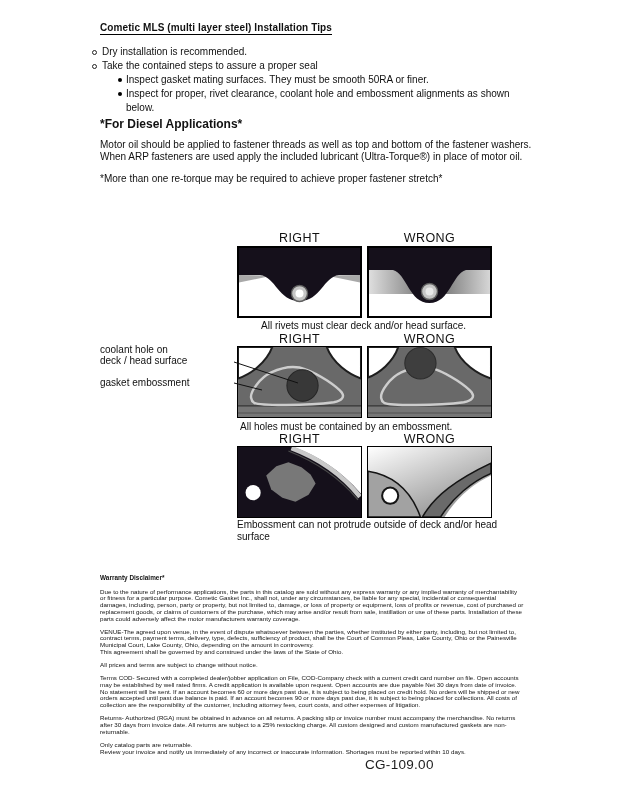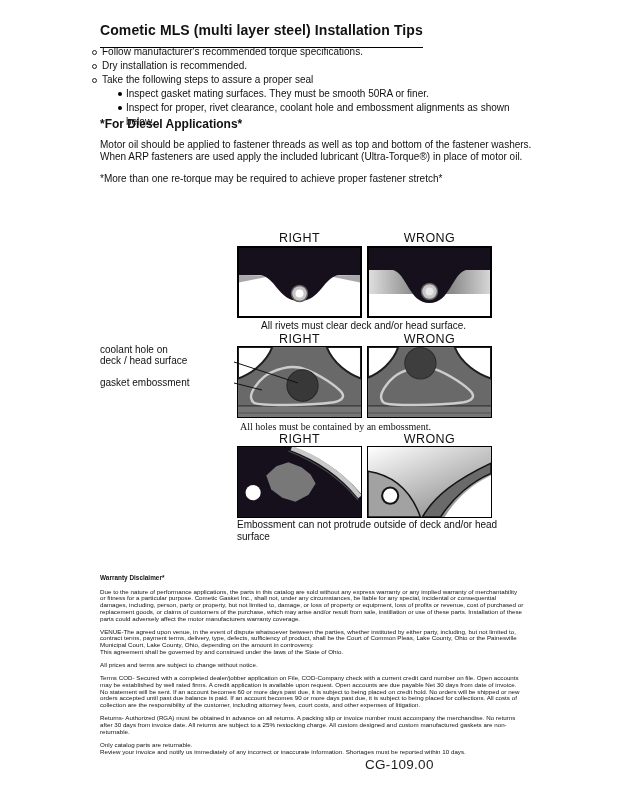--- a/index.html
+++ b/index.html
@@ -1,22 +1,22 @@
 <!DOCTYPE html>
 <html><head>
 <meta charset="utf-8">
 <style>
   html,body{margin:0;padding:0;background:#ffffff;}
   .page{
     position:relative;width:618px;height:800px;background:#ffffff;overflow:hidden;
     font-family:"Liberation Sans","DejaVu Sans",sans-serif;color:#111;
   }
   .doc-title{
-    position:absolute;left:100px;top:22px;font-size:14px;font-weight:bold;
-    border-bottom:1.6px solid #000;padding-bottom:9px;letter-spacing:0.1px;white-space:nowrap;
+    position:absolute;left:100px;top:22px;font-size:10px;font-weight:bold;
+    border-bottom:1.6px solid #000;padding-bottom:1px;letter-spacing:0.1px;white-space:nowrap;
   }
   .bullets{position:absolute;left:92px;top:45px;width:444px;font-size:10px;}
   .b-row{display:flex;align-items:flex-start;line-height:14px;}
   .b-row .txt{flex:1;}
   .marker-o{flex:none;width:3px;height:3px;border:1px solid #222;border-radius:50%;margin:5px 5px 0 0;}
   .marker-b{flex:none;width:4px;height:4px;background:#000;border-radius:50%;margin:4.5px 4px 0 0;}
   .sub{margin-left:26px;}
   .diesel{position:absolute;left:100px;top:118px;width:436px;font-size:10px;line-height:12.5px;}
   .diesel h2{font-size:12px;margin:0 0 8px 0;}
   .diesel p{margin:0 0 9px 0;}
@@ -37,29 +37,25 @@
 </head>
 <body>
 
 <div class="page">
 
   <div class="doc-title">Cometic MLS (multi layer steel) Installation Tips</div>
 
   <div class="bullets">
     <div class="b-row">
       <span class="marker-o"></span>
-      <span class="txt">Follow manufacturer's recommended torque specifications.</span>
-    </div>
-    <div class="b-row">
-      <span class="marker-o"></span>
       <span class="txt">Dry installation is recommended.</span>
     </div>
     <div class="b-row">
       <span class="marker-o"></span>
-      <span class="txt">Take the following steps to assure a proper seal</span>
+      <span class="txt">Take the contained steps to assure a proper seal</span>
     </div>
     <div class="b-row sub">
       <span class="marker-b"></span>
       <span class="txt">Inspect gasket mating surfaces.  They must be smooth 50RA or finer.</span>
     </div>
     <div class="b-row sub">
       <span class="marker-b"></span>
       <span class="txt">Inspect for proper, rivet clearance, coolant hole and embossment alignments as shown below.</span>
     </div>
   </div>
@@ -128,21 +124,21 @@
       <rect x="0" y="0" width="122" height="69" fill="#696969"></rect>
       <rect x="0" y="58" width="122" height="11" fill="#767676"></rect>
       <line x1="0" y1="58" x2="122" y2="58" stroke="#343434" stroke-width="1.4"></line>
       <line x1="0" y1="65" x2="122" y2="65" stroke="#515151" stroke-width="1"></line>
       <path d="M0,0 H30 C25,15 11,26 0,30 Z" fill="#ffffff" stroke="#1e1e1e" stroke-width="2"></path>
       <path d="M122,0 H86 C92,16 109,27 122,31 Z" fill="#ffffff" stroke="#1e1e1e" stroke-width="2"></path>
       <path d="M13,50 C12,44 22,30 33,25 C46,19 57,18 67,22 C81,27 98,39 103,45 C106,49 103,53 95,54.5 C68,58 22,58 16,55 C13.5,53.5 13.2,51.5 13,50 Z" fill="none" stroke="#cdcdcd" stroke-width="2.4"></path>
       <circle cx="52" cy="16" r="15.5" fill="#3e3e3e" stroke="#2c2c2c" stroke-width="1"></circle>
     </svg>
   </div>
-  <div class="dcaption" style="left:240px;top:421px;font-family:Liberation Serif, serif;">All holes must be contained by an embossment.</div>
+  <div class="dcaption" style="left:240px;top:421px;">All holes must be contained by an embossment.</div>
 
   <div class="dlabel" style="left:237px;top:432px;">RIGHT</div>
   <div class="dlabel" style="left:367px;top:432px;">WRONG</div>
 
   <div class="dbox bd-thin" style="left:237px;top:446px;">
     <svg viewBox="0 0 122 69" preserveAspectRatio="none">
       <rect x="0" y="0" width="122" height="69" fill="#15101b"></rect>
       <path d="M55,0 H122 V46 C102,23 78,8 55,0 Z" fill="#ffffff"></path>
       <path d="M28,28 L38,19 L50,15 L63,20 L72,27 L77,36 L70,47 L57,54 L44,50 L33,42 Z" fill="#787878"></path>
       <path d="M53,1 C80,11 104,28 121,49" stroke="#c9c9c9" stroke-width="4.5" fill="none"></path>

